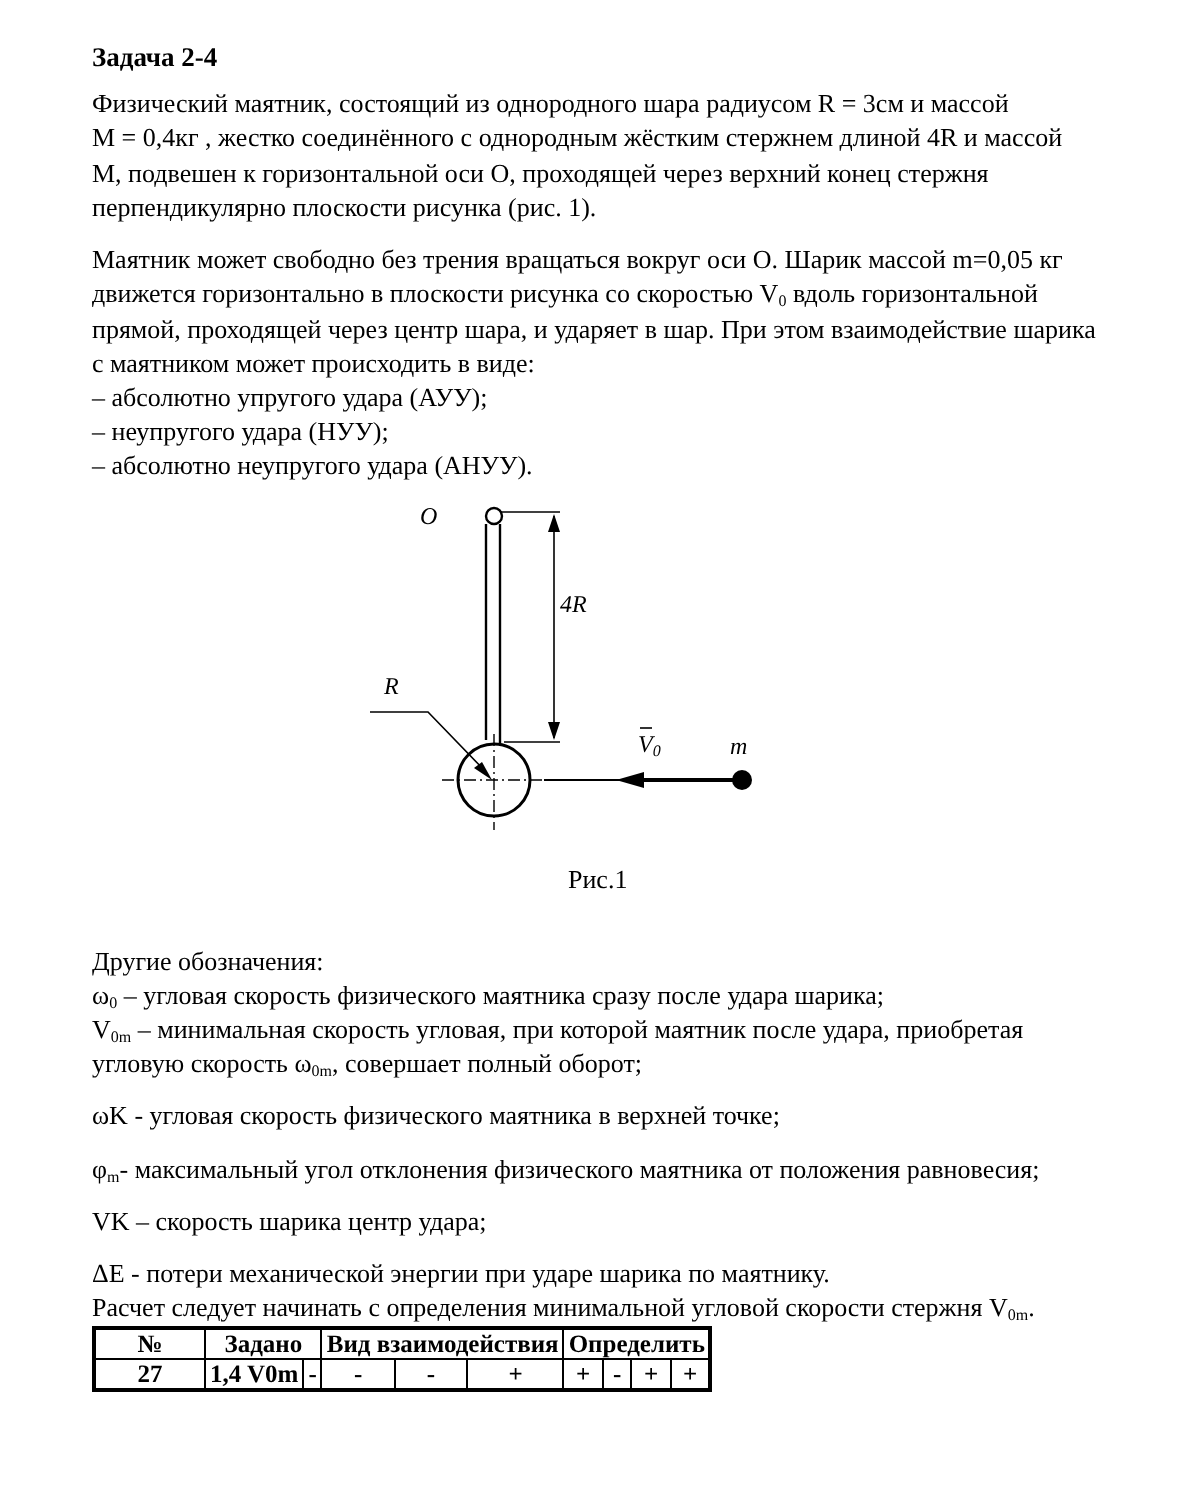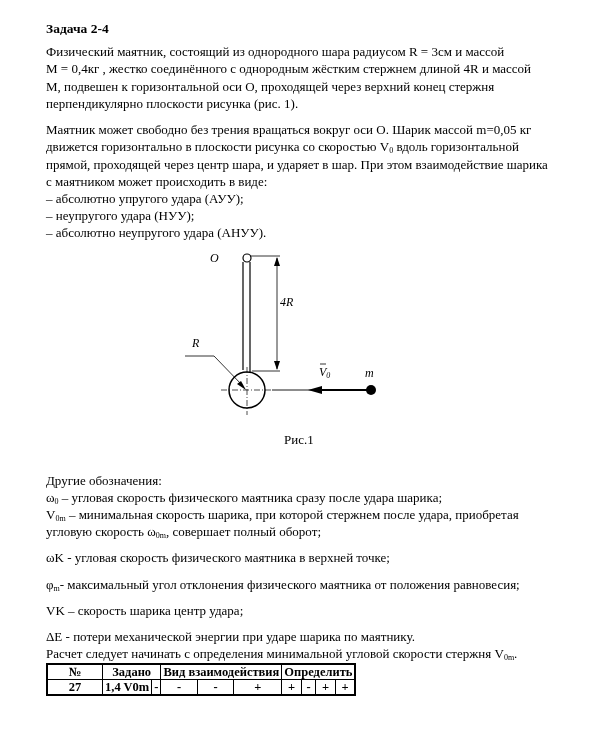--- a/index.html
+++ b/index.html
@@ -57,21 +57,21 @@
   <polygon points="128,150 142,146 142,154" fill="#000"></polygon>
   <circle cx="191" cy="150" r="5" fill="#000"></circle>
   <text x="139" y="136" font-style="italic" font-size="12" font-family="Liberation Serif, serif"><tspan>V</tspan><tspan font-size="8" dy="2">0</tspan></text>
   <line x1="140" y1="124" x2="146" y2="124" stroke="#000" stroke-width="0.8"></line>
   <text x="185" y="137" font-style="italic" font-size="12" font-family="Liberation Serif, serif">m</text>
 </svg>
 <div class="caption">Рис.1</div>
 
 <div class="p" style="top:472px">Другие обозначения:</div>
 <div class="p" style="top:489px"><span>ω</span><sub>0</sub><span> – угловая скорость физического маятника сразу после удара шарика;</span></div>
-<div class="p" style="top:506px"><span>V</span><sub>0m</sub><span> – минимальная скорость шарика, при которой стержнем после удара, приобретая</span></div>
+<div class="p" style="top:506px"><span>V</span><sub>0m</sub><span> – минимальная скорость угловая, при которой маятник после удара, приобретая</span></div>
 <div class="p" style="top:523px"><span>угловую скорость ω</span><sub>0m</sub><span>, совершает полный оборот;</span></div>
 <div class="p" style="top:549px">ωK - угловая скорость физического маятника в верхней точке;</div>
 <div class="p" style="top:576px"><span>φ</span><sub>m</sub><span>- максимальный угол отклонения физического маятника от положения равновесия;</span></div>
 <div class="p" style="top:602px">VK – скорость шарика центр удара;</div>
 <div class="p" style="top:628px">ΔE - потери механической энергии при ударе шарика по маятнику.</div>
 <div class="p" style="top:645px"><span>Расчет следует начинать с определения минимальной угловой скорости стержня V</span><sub>0m</sub><span>.</span></div>
 
 <table class="t">
   <tbody>
       <tr>

